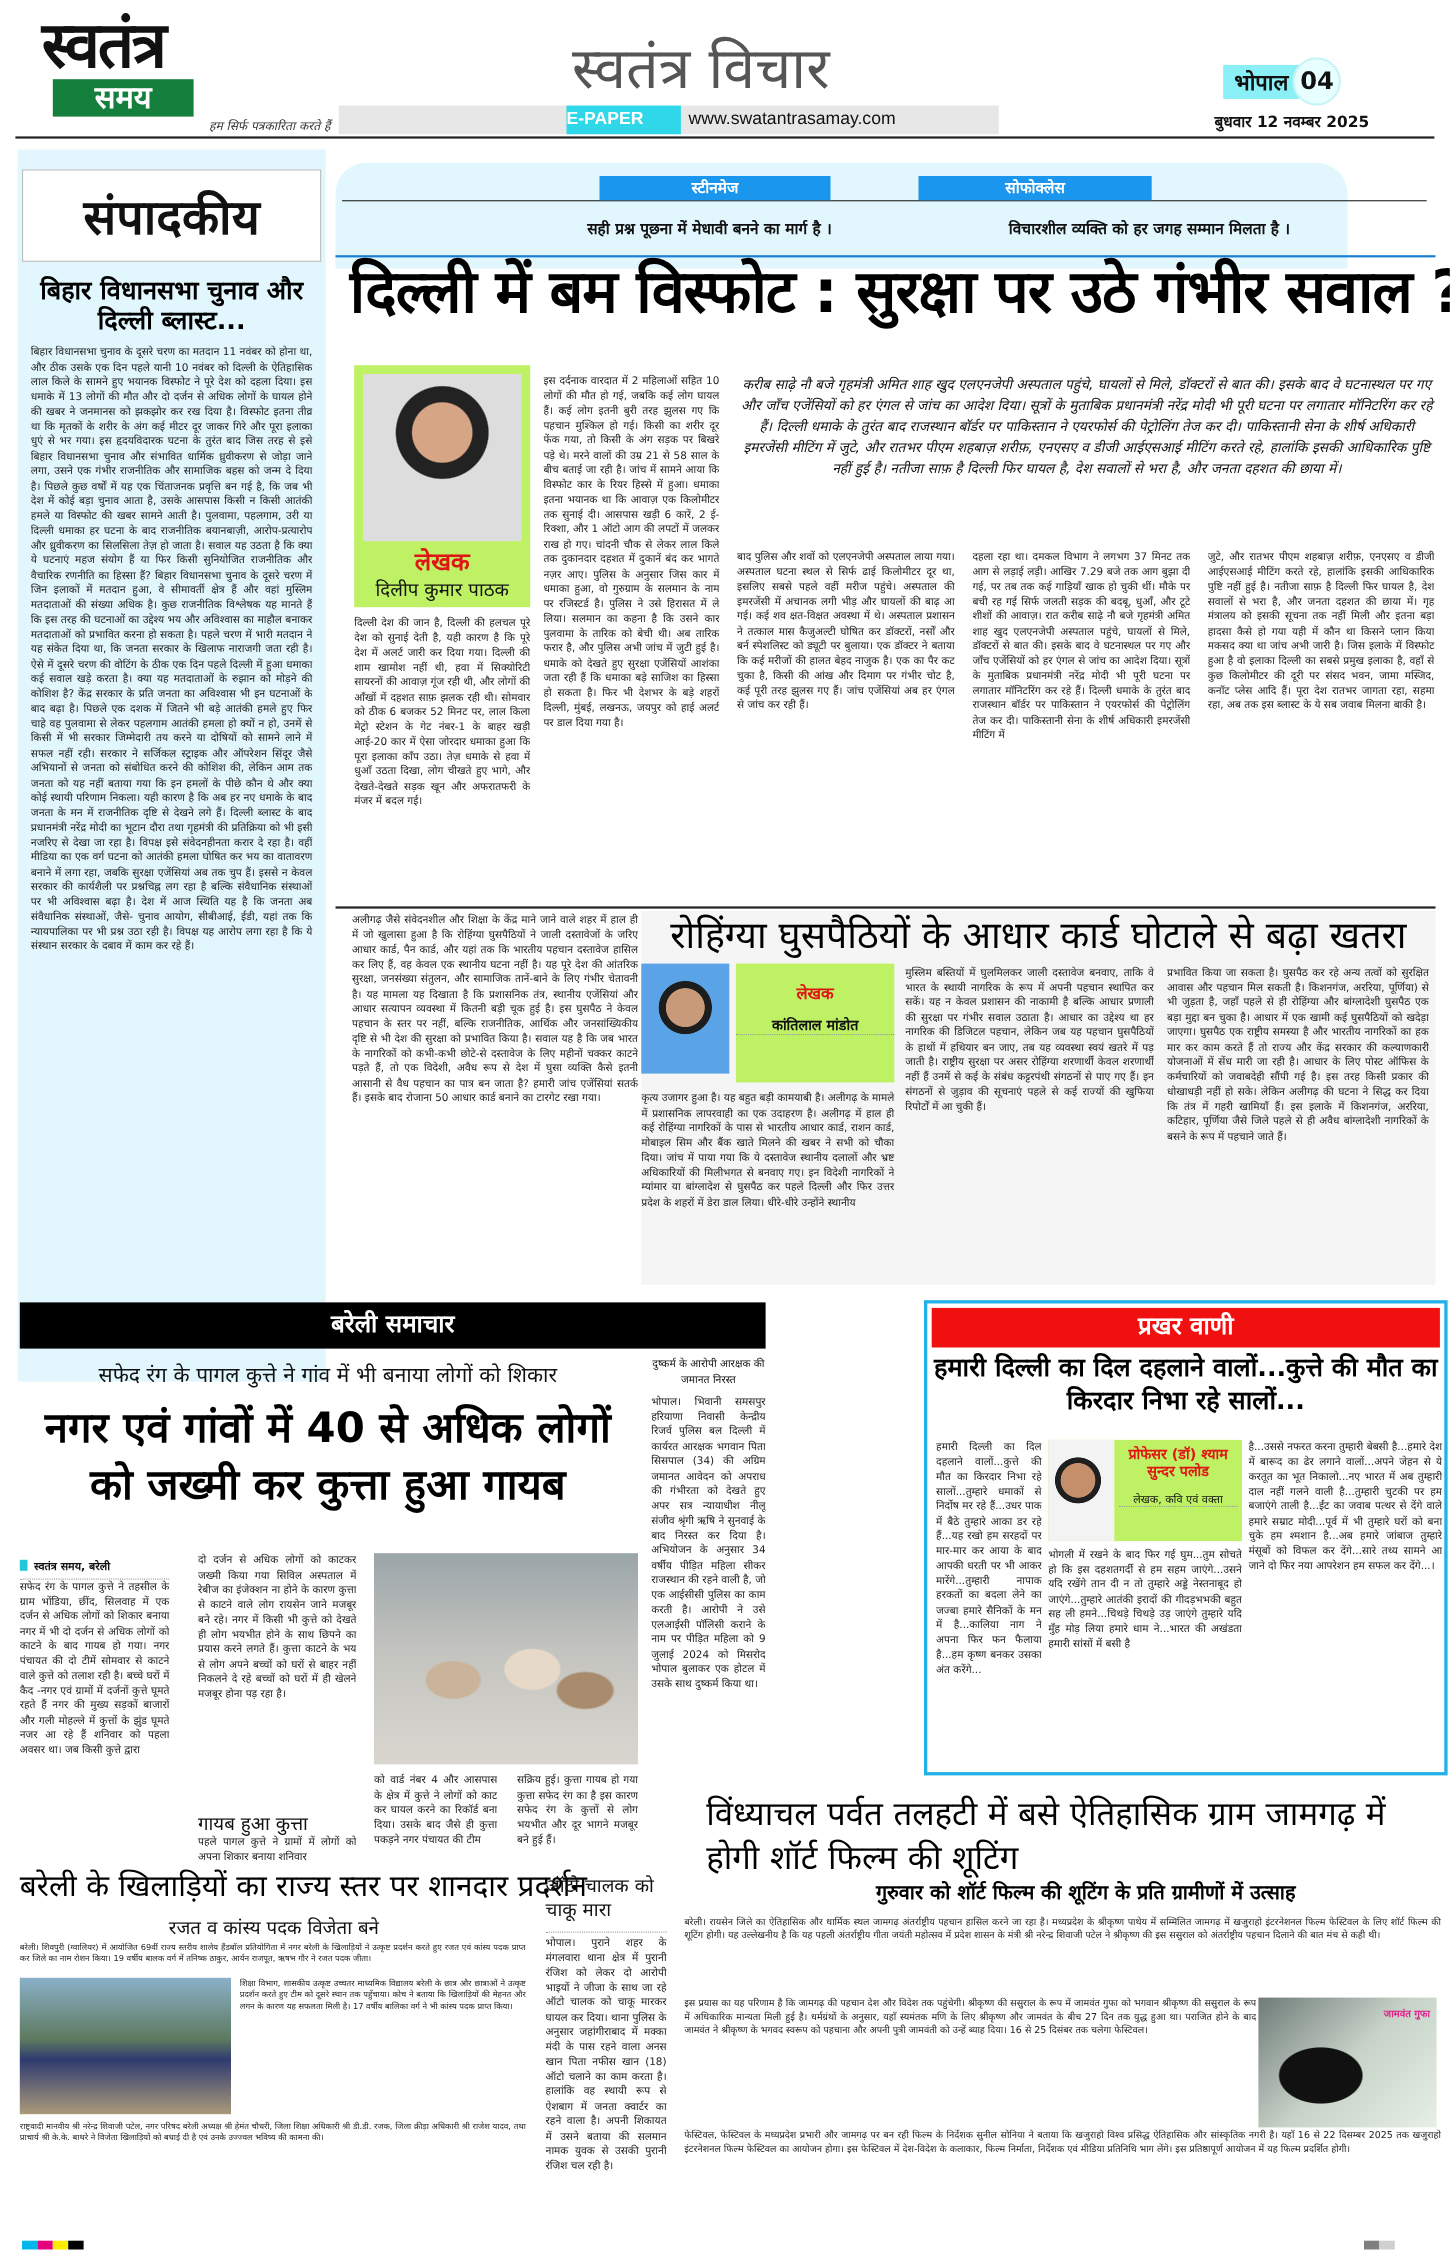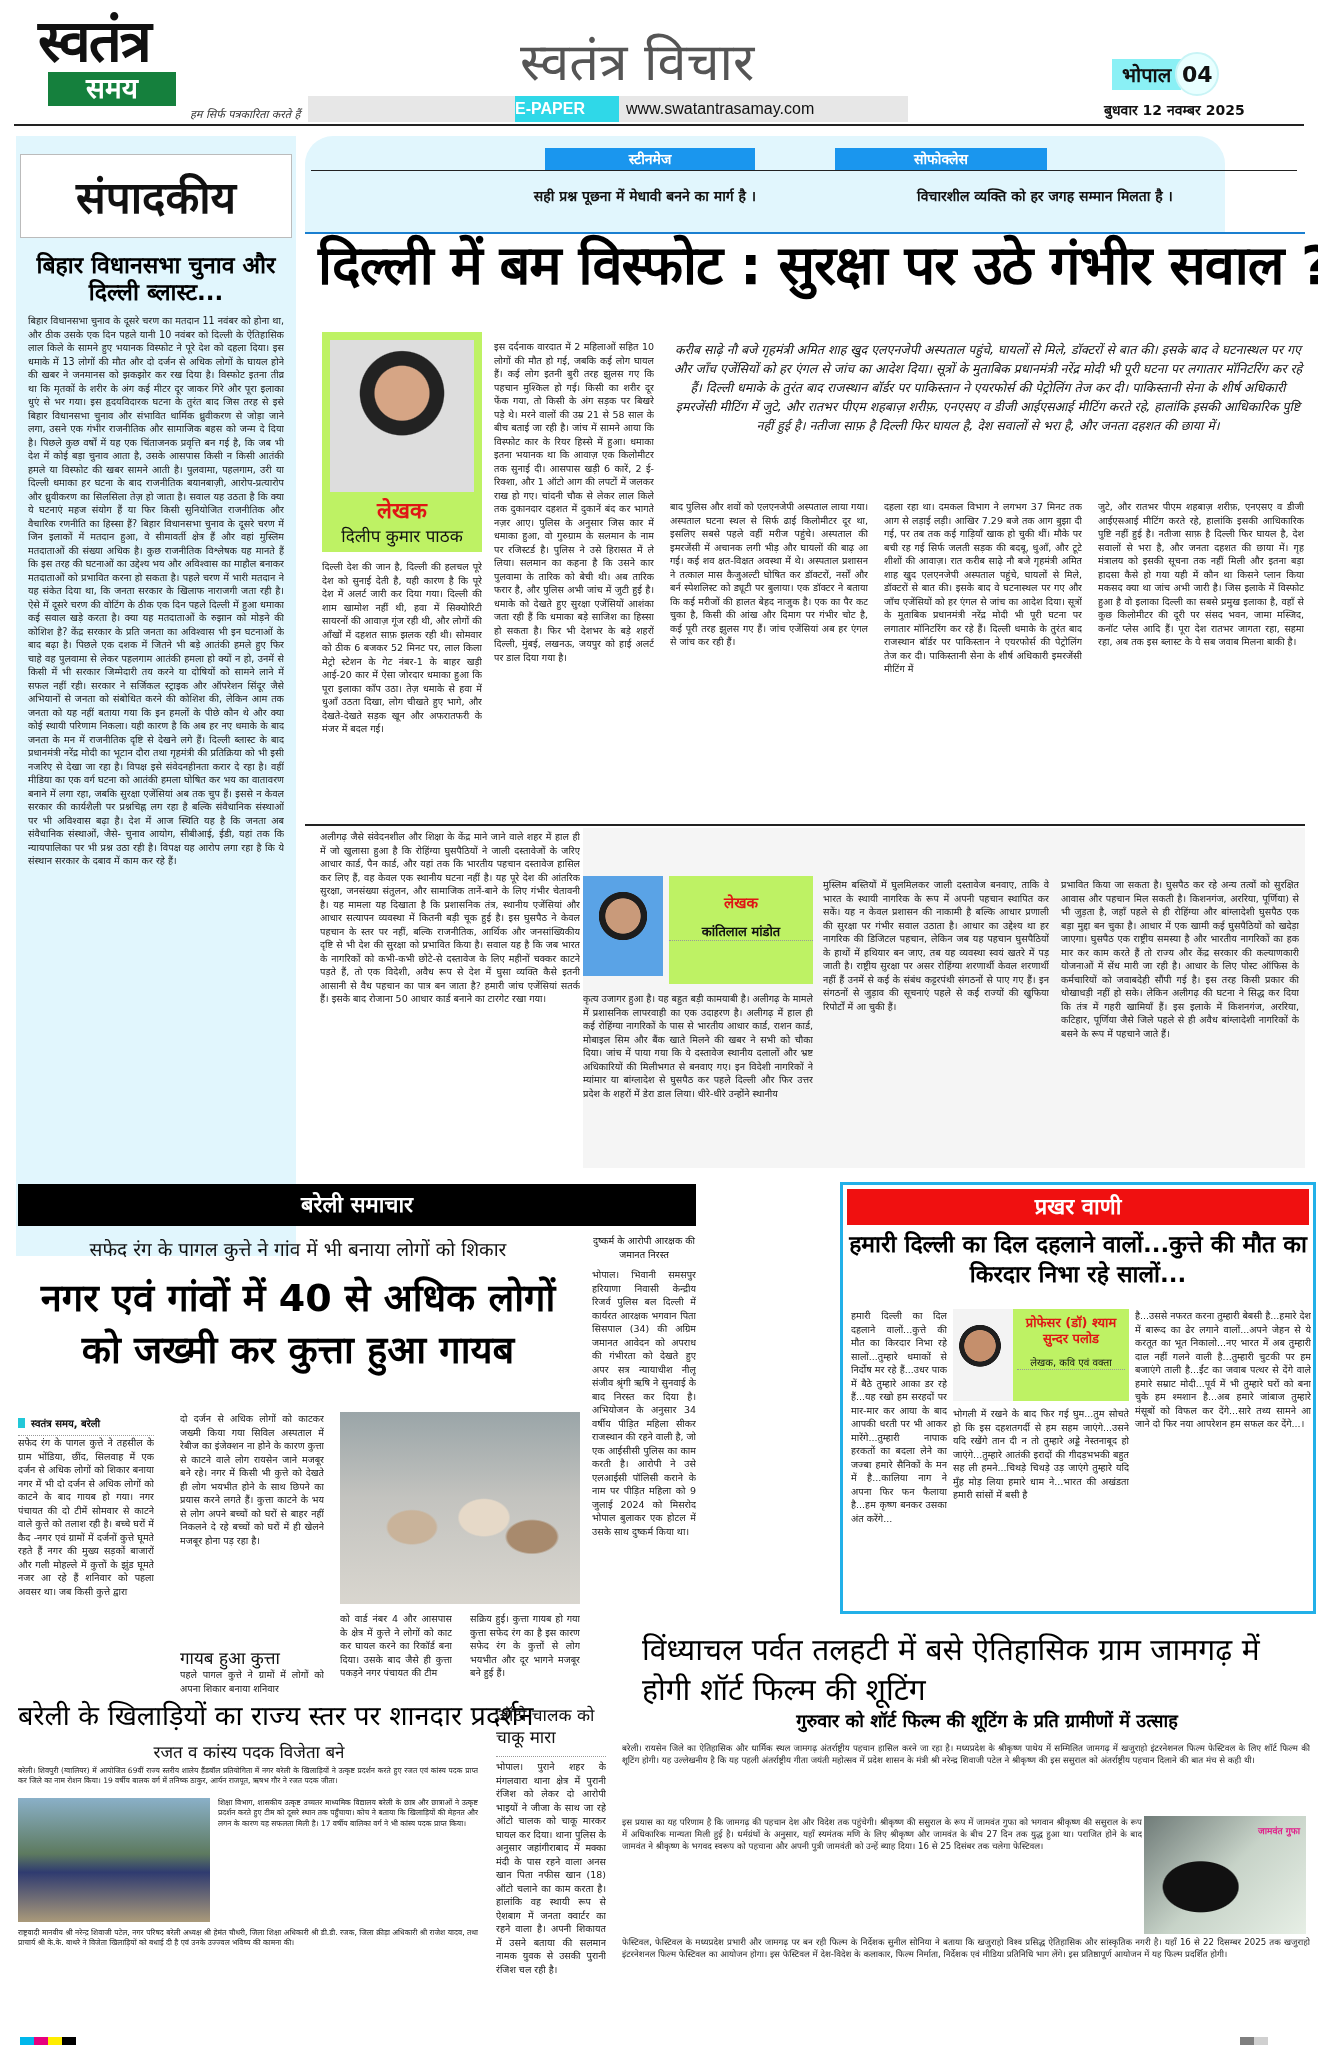--- a/index.html
+++ b/index.html
@@ -60,21 +60,21 @@
 <div class="abs divider" style="left:14px; top:124px; width:1290px; height:2px;"></div>
 
 <div class="abs light-blue" style="left:16px; top:136px; width:280px; height:1120px;">
   <div style="margin:18px 4px 0 4px; background:#fff; border:1px solid #bbb; height:84px; display:flex; align-items:center; justify-content:center;">
     <span class="serif" style="font-size:44px; font-weight:bold;">संपादकीय</span>
   </div>
   <div class="hl" style="font-size:23px; text-align:center; margin:14px 10px 8px; line-height:27px;">बिहार विधानसभा चुनाव और दिल्ली ब्लास्ट...</div>
   <div class="body-text" style="margin:0 12px; height:960px; font-size:9.6px;">बिहार विधानसभा चुनाव के दूसरे चरण का मतदान 11 नवंबर को होना था, और ठीक उसके एक दिन पहले यानी 10 नवंबर को दिल्ली के ऐतिहासिक लाल किले के सामने हुए भयानक विस्फोट ने पूरे देश को दहला दिया। इस धमाके में 13 लोगों की मौत और दो दर्जन से अधिक लोगों के घायल होने की खबर ने जनमानस को झकझोर कर रख दिया है। विस्फोट इतना तीव्र था कि मृतकों के शरीर के अंग कई मीटर दूर जाकर गिरे और पूरा इलाका धुएं से भर गया। इस हृदयविदारक घटना के तुरंत बाद जिस तरह से इसे बिहार विधानसभा चुनाव और संभावित धार्मिक ध्रुवीकरण से जोड़ा जाने लगा, उसने एक गंभीर राजनीतिक और सामाजिक बहस को जन्म दे दिया है। पिछले कुछ वर्षों में यह एक चिंताजनक प्रवृत्ति बन गई है, कि जब भी देश में कोई बड़ा चुनाव आता है, उसके आसपास किसी न किसी आतंकी हमले या विस्फोट की खबर सामने आती है। पुलवामा, पहलगाम, उरी या दिल्ली धमाका हर घटना के बाद राजनीतिक बयानबाज़ी, आरोप-प्रत्यारोप और ध्रुवीकरण का सिलसिला तेज़ हो जाता है। सवाल यह उठता है कि क्या ये घटनाएं महज संयोग हैं या फिर किसी सुनियोजित राजनीतिक और वैचारिक रणनीति का हिस्सा हैं? बिहार विधानसभा चुनाव के दूसरे चरण में जिन इलाकों में मतदान हुआ, वे सीमावर्ती क्षेत्र हैं और वहां मुस्लिम मतदाताओं की संख्या अधिक है। कुछ राजनीतिक विश्लेषक यह मानते हैं कि इस तरह की घटनाओं का उद्देश्य भय और अविश्वास का माहौल बनाकर मतदाताओं को प्रभावित करना हो सकता है। पहले चरण में भारी मतदान ने यह संकेत दिया था, कि जनता सरकार के खिलाफ नाराजगी जता रही है। ऐसे में दूसरे चरण की वोटिंग के ठीक एक दिन पहले दिल्ली में हुआ धमाका कई सवाल खड़े करता है। क्या यह मतदाताओं के रुझान को मोड़ने की कोशिश है? केंद्र सरकार के प्रति जनता का अविश्वास भी इन घटनाओं के बाद बढ़ा है। पिछले एक दशक में जितने भी बड़े आतंकी हमले हुए फिर चाहे वह पुलवामा से लेकर पहलगाम आतंकी हमला हो क्यों न हो, उनमें से किसी में भी सरकार जिम्मेदारी तय करने या दोषियों को सामने लाने में सफल नहीं रही। सरकार ने सर्जिकल स्ट्राइक और ऑपरेशन सिंदूर जैसे अभियानों से जनता को संबोधित करने की कोशिश की, लेकिन आम तक जनता को यह नहीं बताया गया कि इन हमलों के पीछे कौन थे और क्या कोई स्थायी परिणाम निकला। यही कारण है कि अब हर नए धमाके के बाद जनता के मन में राजनीतिक दृष्टि से देखने लगे हैं। दिल्ली ब्लास्ट के बाद प्रधानमंत्री नरेंद्र मोदी का भूटान दौरा तथा गृहमंत्री की प्रतिक्रिया को भी इसी नजरिए से देखा जा रहा है। विपक्ष इसे संवेदनहीनता करार दे रहा है। वहीं मीडिया का एक वर्ग घटना को आतंकी हमला घोषित कर भय का वातावरण बनाने में लगा रहा, जबकि सुरक्षा एजेंसियां अब तक चुप हैं। इससे न केवल सरकार की कार्यशैली पर प्रश्नचिह्न लग रहा है बल्कि संवैधानिक संस्थाओं पर भी अविश्वास बढ़ा है। देश में आज स्थिति यह है कि जनता अब संवैधानिक संस्थाओं, जैसे- चुनाव आयोग, सीबीआई, ईडी, यहां तक कि न्यायपालिका पर भी प्रश्न उठा रही है। विपक्ष यह आरोप लगा रहा है कि ये संस्थान सरकार के दबाव में काम कर रहे हैं।</div>
 </div>
 
-<div class="abs light-blue" style="left:305px; top:136px; width:920px; height:96px; border-radius:28px 28px 0 0;">
+<div class="abs light-blue" style="left:305px; top:148px; width:920px; height:96px; border-radius:28px 28px 0 0;">
   <div class="abs divider" style="left:6px; top:34px; width:986px; height:1px;"></div>
   <div class="abs quote-tag" style="left:240px; top:12px; width:210px;">स्टीनमेज</div>
   <div class="abs quote-text" style="left:60px; top:50px; width:560px;">सही प्रश्न पूछना में मेधावी बनने का मार्ग है ।</div>
   <div class="abs quote-tag" style="left:530px; top:12px; width:212px;">सोफोक्लेस</div>
   <div class="abs quote-text" style="left:500px; top:50px; width:480px;">विचारशील व्यक्ति को हर जगह सम्मान मिलता है ।</div>
 </div>
 <div class="abs" style="left:305px; top:232px; width:1000px; height:2px; background:#1a7fd0;"></div>
 
 <div class="abs hl" style="left:318px; top:238px; width:990px; font-size:54px; white-space:nowrap; letter-spacing:-1px;">दिल्ली में बम विस्फोट : सुरक्षा पर उठे गंभीर सवाल ?</div>
 
@@ -89,20 +89,21 @@
 <div class="abs" style="left:670px; top:340px; width:636px; height:150px; font-size:12.5px; line-height:19px; text-align:center; font-style:italic; overflow:hidden;">करीब साढ़े नौ बजे गृहमंत्री अमित शाह खुद एलएनजेपी अस्पताल पहुंचे, घायलों से मिले, डॉक्टरों से बात की। इसके बाद वे घटनास्थल पर गए और जाँच एजेंसियों को हर एंगल से जांच का आदेश दिया। सूत्रों के मुताबिक प्रधानमंत्री नरेंद्र मोदी भी पूरी घटना पर लगातार मॉनिटरिंग कर रहे हैं। दिल्ली धमाके के तुरंत बाद राजस्थान बॉर्डर पर पाकिस्तान ने एयरफोर्स की पेट्रोलिंग तेज कर दी। पाकिस्तानी सेना के शीर्ष अधिकारी इमरजेंसी मीटिंग में जुटे, और रातभर पीएम शहबाज़ शरीफ़, एनएसए व डीजी आईएसआई मीटिंग करते रहे, हालांकि इसकी आधिकारिक पुष्टि नहीं हुई है। नतीजा साफ़ है दिल्ली फिर घायल है, देश सवालों से भरा है, और जनता दहशत की छाया में।</div>
 <div class="abs body-text" style="left:670px; top:500px; width:198px; height:300px;">बाद पुलिस और शवों को एलएनजेपी अस्पताल लाया गया। अस्पताल घटना स्थल से सिर्फ ढाई किलोमीटर दूर था, इसलिए सबसे पहले वहीं मरीज पहुंचे। अस्पताल की इमरजेंसी में अचानक लगी भीड़ और घायलों की बाढ़ आ गई। कई शव क्षत-विक्षत अवस्था में थे। अस्पताल प्रशासन ने तत्काल मास कैजुअल्टी घोषित कर डॉक्टरों, नर्सों और बर्न स्पेशलिस्ट को ड्यूटी पर बुलाया। एक डॉक्टर ने बताया कि कई मरीजों की हालत बेहद नाजुक है। एक का पैर कट चुका है, किसी की आंख और दिमाग पर गंभीर चोट है, कई पूरी तरह झुलस गए हैं। जांच एजेंसियां अब हर एंगल से जांच कर रही हैं।</div>
 <div class="abs body-text" style="left:884px; top:500px; width:198px; height:300px;">दहला रहा था। दमकल विभाग ने लगभग 37 मिनट तक आग से लड़ाई लड़ी। आखिर 7.29 बजे तक आग बुझा दी गई, पर तब तक कई गाड़ियाँ खाक हो चुकी थीं। मौके पर बची रह गई सिर्फ जलती सड़क की बदबू, धुआँ, और टूटे शीशों की आवाज़। रात करीब साढ़े नौ बजे गृहमंत्री अमित शाह खुद एलएनजेपी अस्पताल पहुंचे, घायलों से मिले, डॉक्टरों से बात की। इसके बाद वे घटनास्थल पर गए और जाँच एजेंसियों को हर एंगल से जांच का आदेश दिया। सूत्रों के मुताबिक प्रधानमंत्री नरेंद्र मोदी भी पूरी घटना पर लगातार मॉनिटरिंग कर रहे हैं। दिल्ली धमाके के तुरंत बाद राजस्थान बॉर्डर पर पाकिस्तान ने एयरफोर्स की पेट्रोलिंग तेज कर दी। पाकिस्तानी सेना के शीर्ष अधिकारी इमरजेंसी मीटिंग में</div>
 <div class="abs body-text" style="left:1098px; top:500px; width:206px; height:300px;">जुटे, और रातभर पीएम शहबाज़ शरीफ़, एनएसए व डीजी आईएसआई मीटिंग करते रहे, हालांकि इसकी आधिकारिक पुष्टि नहीं हुई है। नतीजा साफ़ है दिल्ली फिर घायल है, देश सवालों से भरा है, और जनता दहशत की छाया में। गृह मंत्रालय को इसकी सूचना तक नहीं मिली और इतना बड़ा हादसा कैसे हो गया यही में कौन था किसने प्लान किया मकसद क्या था जांच अभी जारी है। जिस इलाके में विस्फोट हुआ है वो इलाका दिल्ली का सबसे प्रमुख इलाका है, वहाँ से कुछ किलोमीटर की दूरी पर संसद भवन, जामा मस्जिद, कनॉट प्लेस आदि हैं। पूरा देश रातभर जागता रहा, सहमा रहा, अब तक इस ब्लास्ट के ये सब जवाब मिलना बाकी है।</div>
 
 <div class="abs divider" style="left:305px; top:824px; width:1000px; height:2px;"></div>
 <div class="abs" style="left:320px; top:830px; width:260px; height:340px;">
   <div class="body-text" style="height:340px;">अलीगढ़ जैसे संवेदनशील और शिक्षा के केंद्र माने जाने वाले शहर में हाल ही में जो खुलासा हुआ है कि रोहिंग्या घुसपैठियों ने जाली दस्तावेजों के जरिए आधार कार्ड, पैन कार्ड, और यहां तक कि भारतीय पहचान दस्तावेज हासिल कर लिए हैं, वह केवल एक स्थानीय घटना नहीं है। यह पूरे देश की आंतरिक सुरक्षा, जनसंख्या संतुलन, और सामाजिक तानें-बाने के लिए गंभीर चेतावनी है। यह मामला यह दिखाता है कि प्रशासनिक तंत्र, स्थानीय एजेंसियां और आधार सत्यापन व्यवस्था में कितनी बड़ी चूक हुई है। इस घुसपैठ ने केवल पहचान के स्तर पर नहीं, बल्कि राजनीतिक, आर्थिक और जनसांख्यिकीय दृष्टि से भी देश की सुरक्षा को प्रभावित किया है। सवाल यह है कि जब भारत के नागरिकों को कभी-कभी छोटे-से दस्तावेज के लिए महीनों चक्कर काटने पड़ते हैं, तो एक विदेशी, अवैध रूप से देश में घुसा व्यक्ति कैसे इतनी आसानी से वैध पहचान का पात्र बन जाता है? हमारी जांच एजेंसियां सतर्क हैं। इसके बाद रोजाना 50 आधार कार्ड बनाने का टारगेट रखा गया।</div>
 </div>
 <div class="abs" style="left:583px; top:828px; width:722px; height:340px; background:#f5f5f5;">
+  <div class="hl" style="font-size:34px; font-weight:normal; text-align:center; margin-top:6px; white-space:nowrap;">रोहिंग्या घुसपैठियों के आधार कार्ड घोटाले से बढ़ा खतरा</div>
   <div class="abs" style="left:0; top:48px; width:230px; height:108px; display:flex;">
     <div class="photo-face2" style="width:80px; height:100px;"></div>
     <div class="author-box" style="flex:1; margin-left:6px; text-align:center; padding-top:16px;">
       <div class="red" style="font-size:15px; font-weight:bold;">लेखक</div>
       <div style="font-size:13px; font-weight:bold; margin-top:10px;" class="dotted">कांतिलाल मांडोत</div>
     </div>
   </div>
   <div class="abs body-text" style="left:0; top:164px; width:230px; height:172px;">कृत्य उजागर हुआ है। यह बहुत बड़ी कामयाबी है। अलीगढ़ के मामले में प्रशासनिक लापरवाही का एक उदाहरण है। अलीगढ़ में हाल ही कई रोहिंग्या नागरिकों के पास से भारतीय आधार कार्ड, राशन कार्ड, मोबाइल सिम और बैंक खाते मिलने की खबर ने सभी को चौका दिया। जांच में पाया गया कि ये दस्तावेज स्थानीय दलालों और भ्रष्ट अधिकारियों की मिलीभगत से बनवाए गए। इन विदेशी नागरिकों ने म्यांमार या बांग्लादेश से घुसपैठ कर पहले दिल्ली और फिर उत्तर प्रदेश के शहरों में डेरा डाल लिया। धीरे-धीरे उन्होंने स्थानीय</div>
   <div class="abs body-text" style="left:240px; top:50px; width:226px; height:286px;">मुस्लिम बस्तियों में घुलमिलकर जाली दस्तावेज बनवाए, ताकि वे भारत के स्थायी नागरिक के रूप में अपनी पहचान स्थापित कर सकें। यह न केवल प्रशासन की नाकामी है बल्कि आधार प्रणाली की सुरक्षा पर गंभीर सवाल उठाता है। आधार का उद्देश्य था हर नागरिक की डिजिटल पहचान, लेकिन जब यह पहचान घुसपैठियों के हाथों में हथियार बन जाए, तब यह व्यवस्था स्वयं खतरे में पड़ जाती है। राष्ट्रीय सुरक्षा पर असर रोहिंग्या शरणार्थी केवल शरणार्थी नहीं हैं उनमें से कई के संबंध कट्टरपंथी संगठनों से पाए गए हैं। इन संगठनों से जुड़ाव की सूचनाएं पहले से कई राज्यों की खुफिया रिपोर्टों में आ चुकी हैं।</div>
   <div class="abs body-text" style="left:478px; top:50px; width:238px; height:286px;">प्रभावित किया जा सकता है। घुसपैठ कर रहे अन्य तत्वों को सुरक्षित आवास और पहचान मिल सकती है। किशनगंज, अररिया, पूर्णिया) से भी जुड़ता है, जहाँ पहले से ही रोहिंग्या और बांग्लादेशी घुसपैठ एक बड़ा मुद्दा बन चुका है। आधार में एक खामी कई घुसपैठियों को खदेड़ा जाएगा। घुसपैठ एक राष्ट्रीय समस्या है और भारतीय नागरिकों का हक मार कर काम करते हैं तो राज्य और केंद्र सरकार की कल्याणकारी योजनाओं में सेंध मारी जा रही है। आधार के लिए पोस्ट ऑफिस के कर्मचारियों को जवाबदेही सौंपी गई है। इस तरह किसी प्रकार की धोखाधड़ी नहीं हो सके। लेकिन अलीगढ़ की घटना ने सिद्ध कर दिया कि तंत्र में गहरी खामियाँ हैं। इस इलाके में किशनगंज, अररिया, कटिहार, पूर्णिया जैसे जिले पहले से ही अवैध बांग्लादेशी नागरिकों के बसने के रूप में पहचाने जाते हैं।</div>

